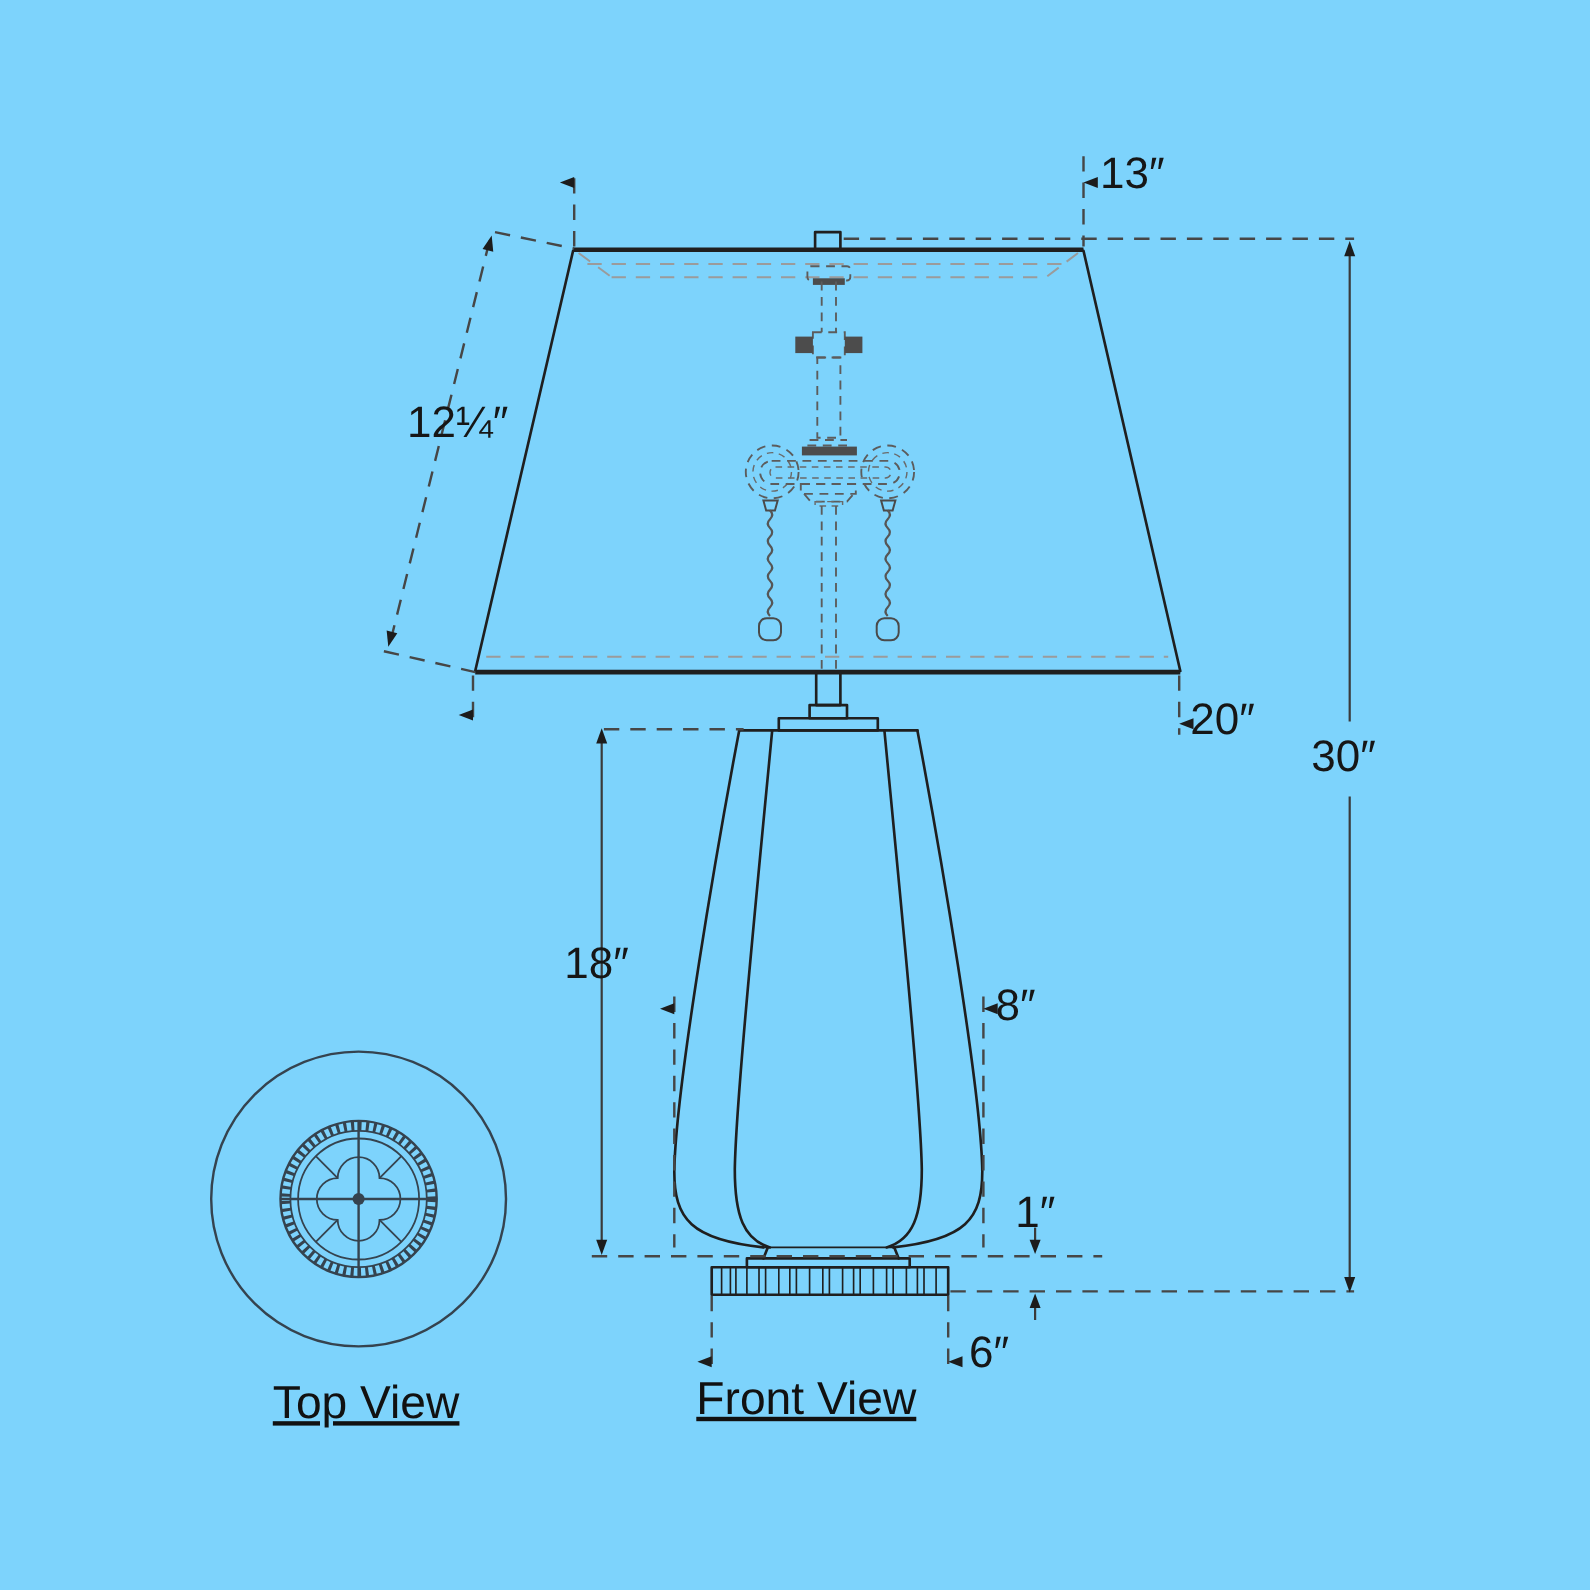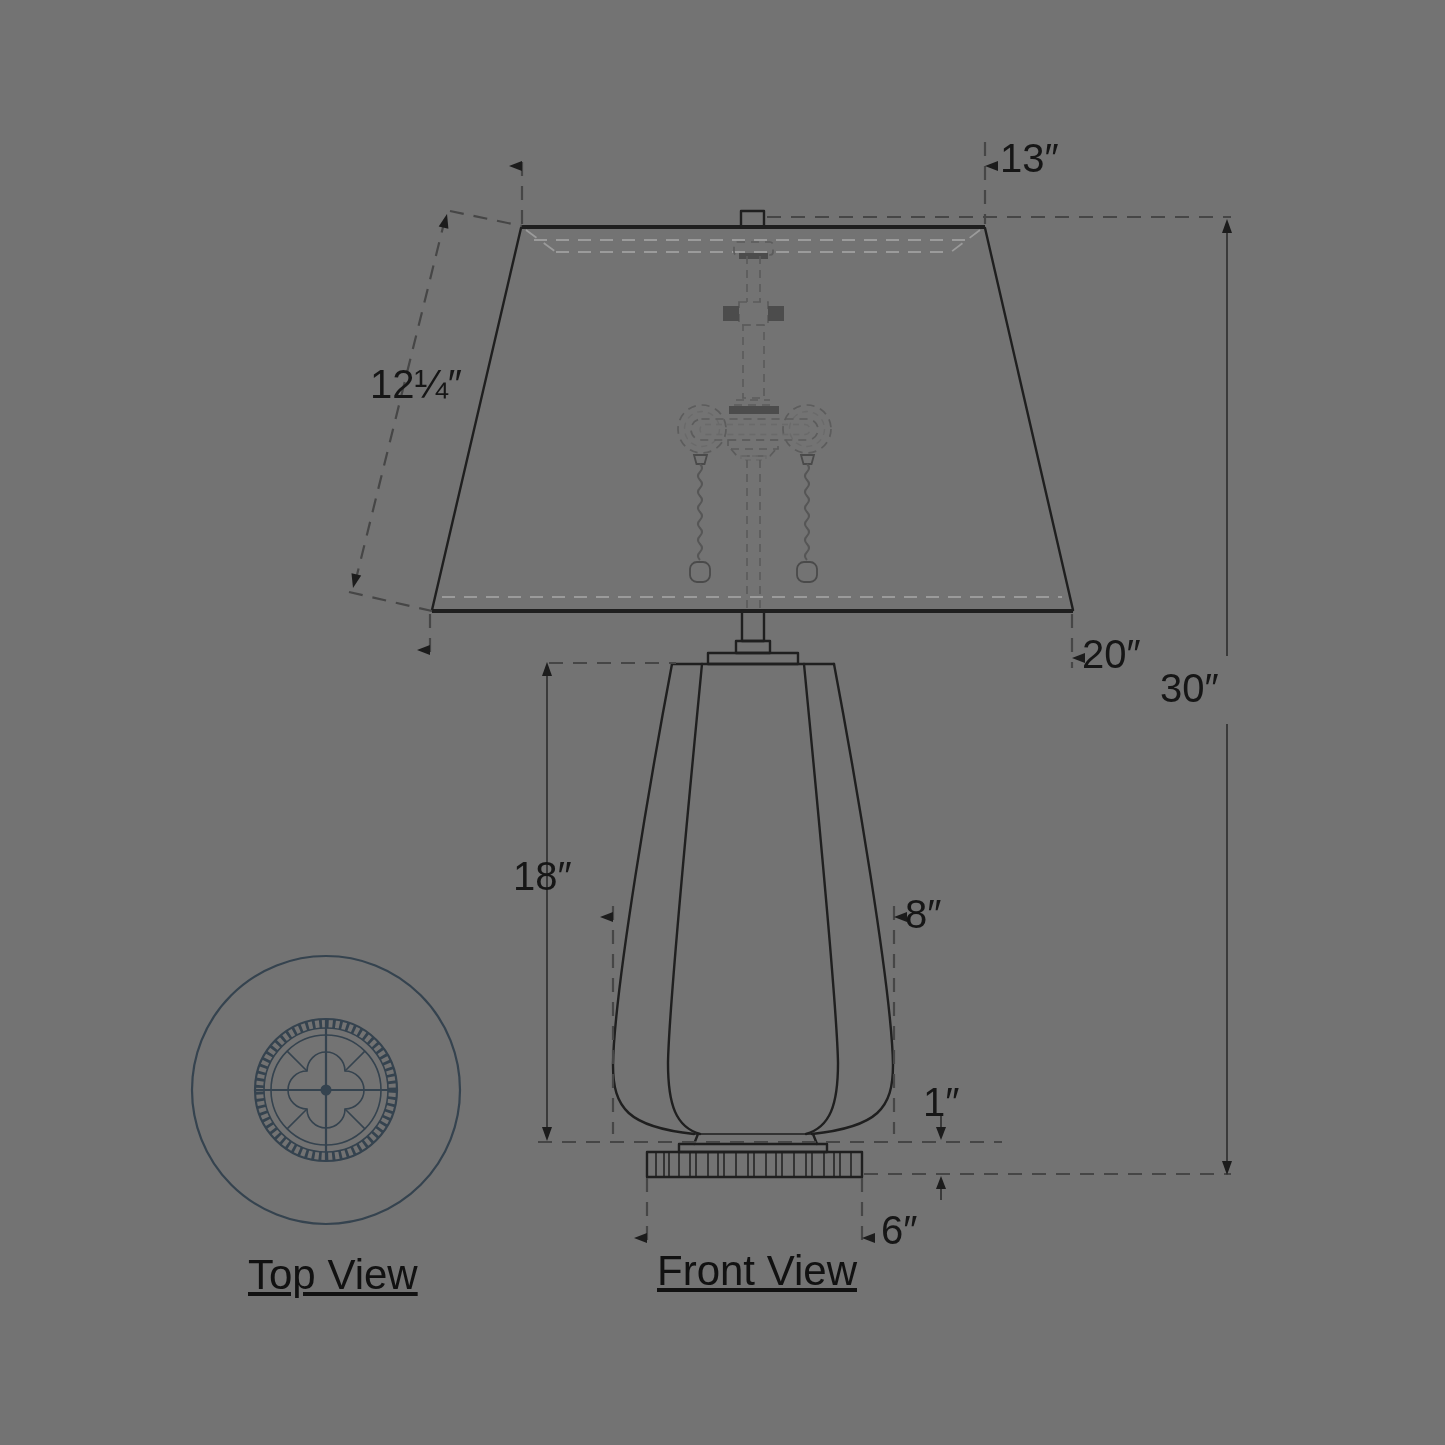--- a/index.html
+++ b/index.html
@@ -1,16 +1,16 @@
 <!DOCTYPE html>
 <html><head>
 <meta charset="utf-8">
 <style>
   html,body{margin:0;padding:0;background:#ffffff;}
-  .stage{position:relative;width:1445px;height:1445px;background:#737373;overflow:hidden;
+  .stage{position:relative;width:1445px;height:1445px;background:#7dd3fc;overflow:hidden;
          font-family:"Liberation Sans",sans-serif;}
   .stage svg{position:absolute;left:0;top:0;}
   
   .ln{stroke:#1f1f1f;fill:none;stroke-width:2.4;stroke-linecap:round;stroke-linejoin:round;}
   .thick{stroke-width:4.2;stroke-linecap:butt;}
   .thin{stroke-width:1.6;}
   .rim{stroke:#9b9b9b;fill:none;stroke-width:1.8;stroke-dasharray:13 9;stroke-linecap:butt;}
   .hid{stroke:#5c5c5c;fill:none;stroke-width:1.7;stroke-dasharray:8 6;stroke-linecap:butt;}
   .hidthin{stroke:#6a6a6a;fill:none;stroke-width:1.3;stroke-dasharray:6 5;}
   .sol{stroke:#4a4a4a;fill:none;stroke-width:1.8;}
@@ -221,22 +221,22 @@
       <line class="tv" stroke-width="2.6" x1="326" y1="1019" x2="326" y2="1161"></line>
       <line class="tv" stroke-width="2.6" x1="255" y1="1090" x2="397" y2="1090"></line>
     </g>
     <circle cx="326" cy="1090" r="5.5" fill="#35434f"></circle>
   </g>
 </svg>
 
 <div class="lbl" style="left:1000px;top:138px">13″</div>
 <div class="lbl" style="left:370px;top:364px">12¼″</div>
 <div class="lbl" style="left:1082px;top:634px">20″</div>
-<div class="lbl" style="left:1160px;top:668px">30″</div>
+<div class="lbl" style="left:1192px;top:668px">30″</div>
 <div class="lbl" style="left:513px;top:856px">18″</div>
 <div class="lbl" style="left:905px;top:894px">8″</div>
 <div class="lbl" style="left:923px;top:1082px">1″</div>
 <div class="lbl" style="left:881px;top:1210px">6″</div>
 
 <div class="viewlbl" style="left:248px;top:1254px">Top View</div>
-<div class="viewlbl" style="left:657px;top:1250px">Front View</div>
+<div class="viewlbl" style="left:633px;top:1250px">Front View</div>
 
 </div>
 
 </body></html>

